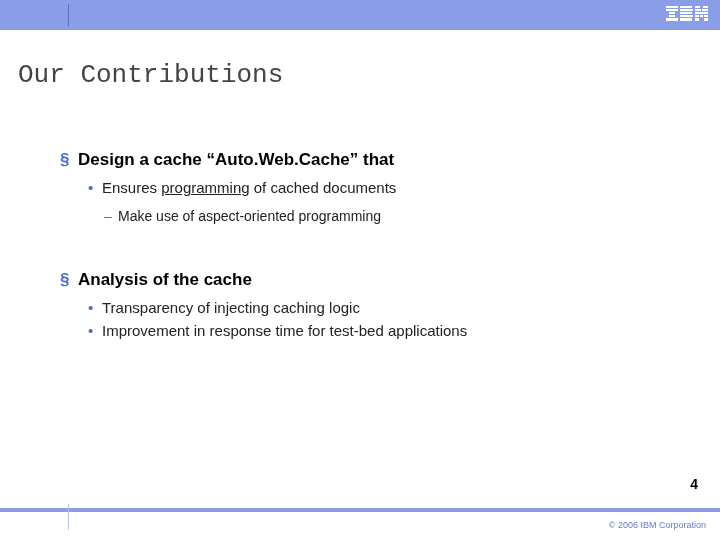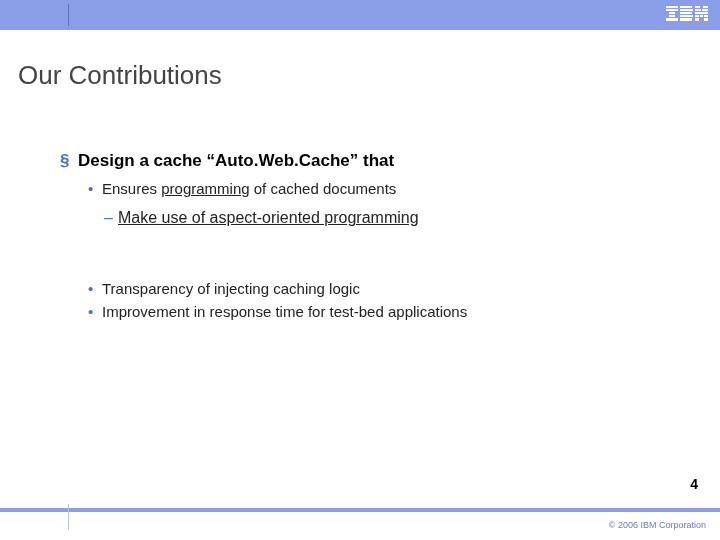--- a/index.html
+++ b/index.html
@@ -43,21 +43,21 @@
     gap: 0;
     letter-spacing: -1px;
   }
   .ibm-logo svg { display: block; }
   .slide-title {
     margin-top: 30px;
     margin-left: 18px;
     font-size: 26px;
     font-weight: normal;
     color: #444;
-    font-family: Liberation Sans, sans-serif;
+    font-family: Liberation Mono, monospace;
   }
   .content {
     margin-top: 60px;
     margin-left: 60px;
     margin-right: 40px;
   }
   .l1 {
     position: relative;
     padding-left: 18px;
     font-size: 17px;
@@ -87,24 +87,23 @@
     position: absolute;
     left: 0;
     top: 0;
     color: #4d6cc9;
   }
   .l2-tight { margin-bottom: 2px; }
   .l3 {
     position: relative;
     padding-left: 14px;
     margin-left: 16px;
-    font-size: 16px;
+    font-size: 14px;
     color: #222;
     margin-top: 2px;
-    text-decoration: underline;
   }
   .l3::before {
     content: "–";
     position: absolute;
     left: 0;
     top: 0;
     color: #4d6cc9;
   }
   .underline { text-decoration: underline; }
   .gap { height: 28px; }
@@ -185,20 +184,21 @@
   <div class="l1">Design a cache “Auto.Web.Cache” that</div>
   <div class="l2-group">
     <div class="l2">
       <span>Ensures </span><span class="underline">programming</span><span> of cached documents</span>
     </div>
     <div class="l3">Make use of aspect-oriented programming</div>
   </div>
 
   <div class="gap"></div>
 
+  <div class="l1">Analysis of the cache</div>
   <div class="l2-group">
     <div class="l2 l2-tight">Transparency of injecting caching logic</div>
     <div class="l2">Improvement in response time for test-bed applications</div>
   </div>
 
 </div>
 
 <div class="page-num">4</div>
 <div class="footer-bar"></div>
 <div class="footer-divider"></div>

